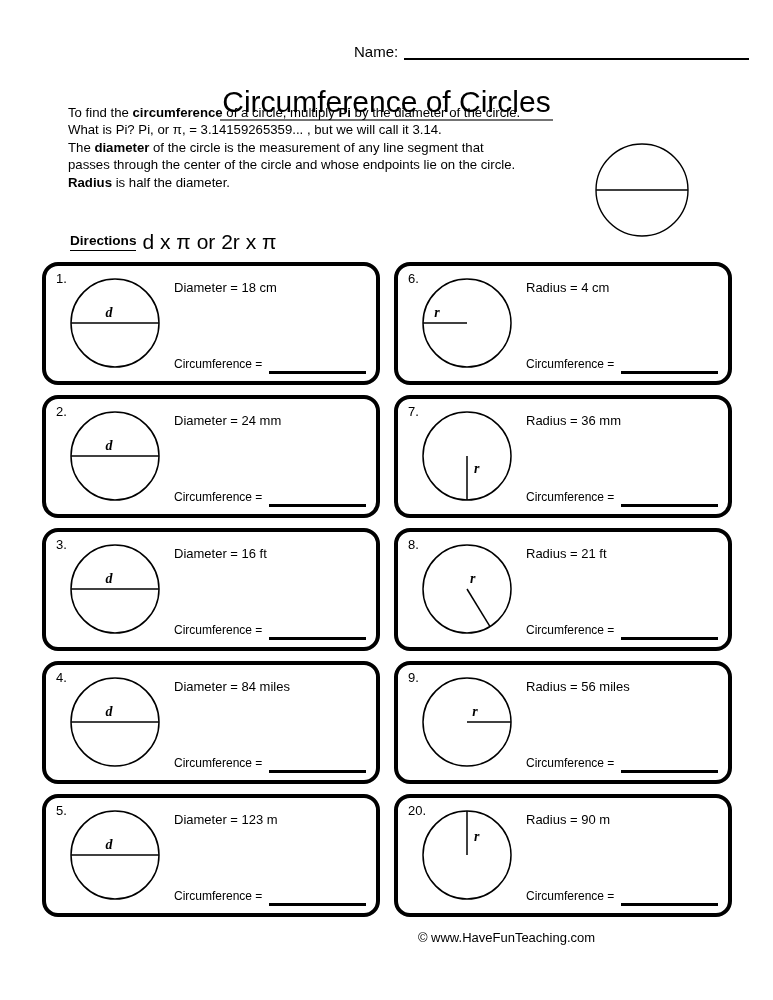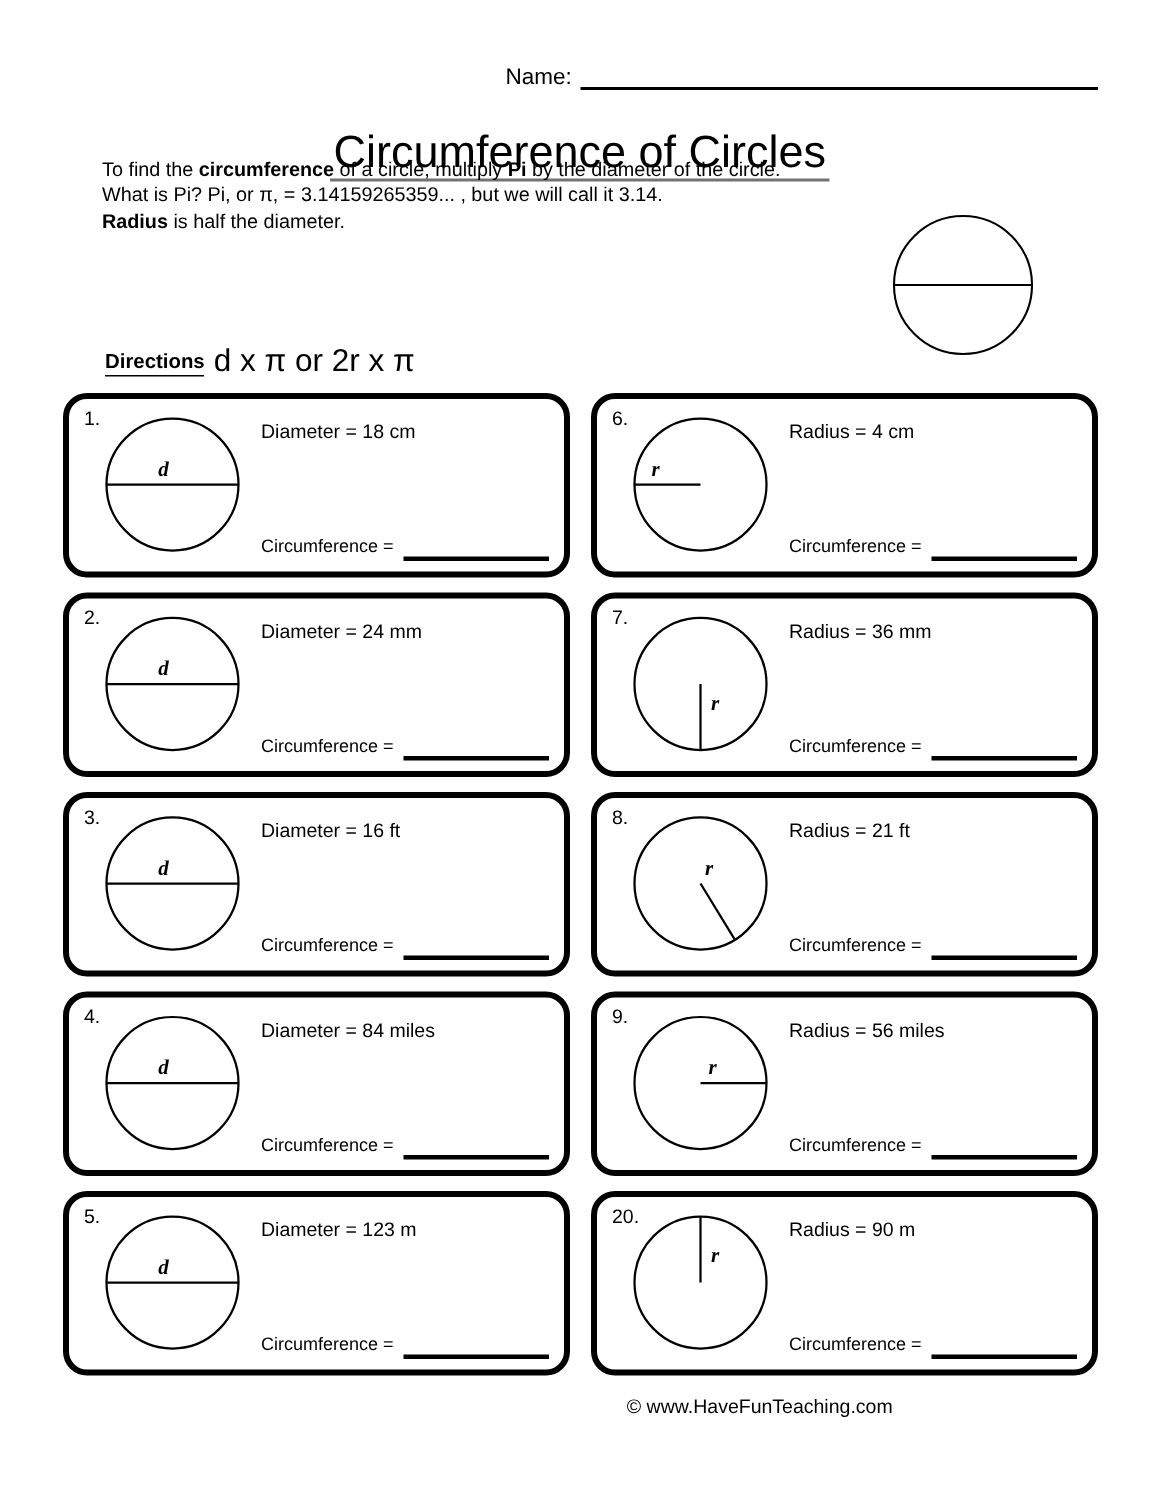--- a/index.html
+++ b/index.html
@@ -11,21 +11,21 @@
     font-family: "Liberation Sans", sans-serif;
     color: #000000;
     position: relative;
     overflow: hidden;
   }
 
   
   .name-row {
     position: absolute;
     top: 44px;
-    left: 337px;
+    left: 354px;
     display: flex;
     align-items: flex-end;
     width: 395px;
   }
   .name-label {
     font-size: 15px;
     line-height: 16px;
     white-space: nowrap;
     padding-right: 6px;
   }
@@ -72,21 +72,21 @@
   }
 
   
   .directions {
     position: absolute;
     top: 232px;
     left: 70px;
     font-size: 13.6px;
     line-height: 18px;
     display: flex;
-    align-items: flex-start;
+    align-items: flex-end;
   }
   .directions .dir-word {
     font-weight: bold;
     border-bottom: 1.5px solid #000;
   }
   .directions .dir-text { white-space: pre; }
   .directions .formula {
     font-size: 21px;
     white-space: pre;
     padding-left: 6px;
@@ -171,20 +171,22 @@
 <div class="name-row">
   <span class="name-label">Name:</span>
   <span class="name-line"></span>
 </div>
 
 <h1 class="title"><span>Circumference of Circles</span></h1>
 
 <div class="intro">
     <div>To find the <b>circumference</b> of a circle, multiply <b>Pi</b> by the diameter of the circle.</div>
     <div>What is Pi?  Pi, or π, = 3.14159265359... , but we will call it 3.14.</div>
+    <div>The <b>diameter</b> of the circle is the measurement of any line segment that</div>
+    <div>passes through the center of the circle and whose endpoints lie on the circle.</div>
     <div><b>Radius</b> is half the diameter.</div>
   </div>
 
 <svg class="header-circle" viewBox="0 0 96 96">
   <circle cx="48" cy="48" r="46" fill="none" stroke="#000" stroke-width="1.4"></circle>
   <line x1="2" y1="48" x2="94" y2="48" stroke="#000" stroke-width="1.4"></line>
 </svg>
 
 <div class="directions">
   <span class="dir-word">Directions</span>

